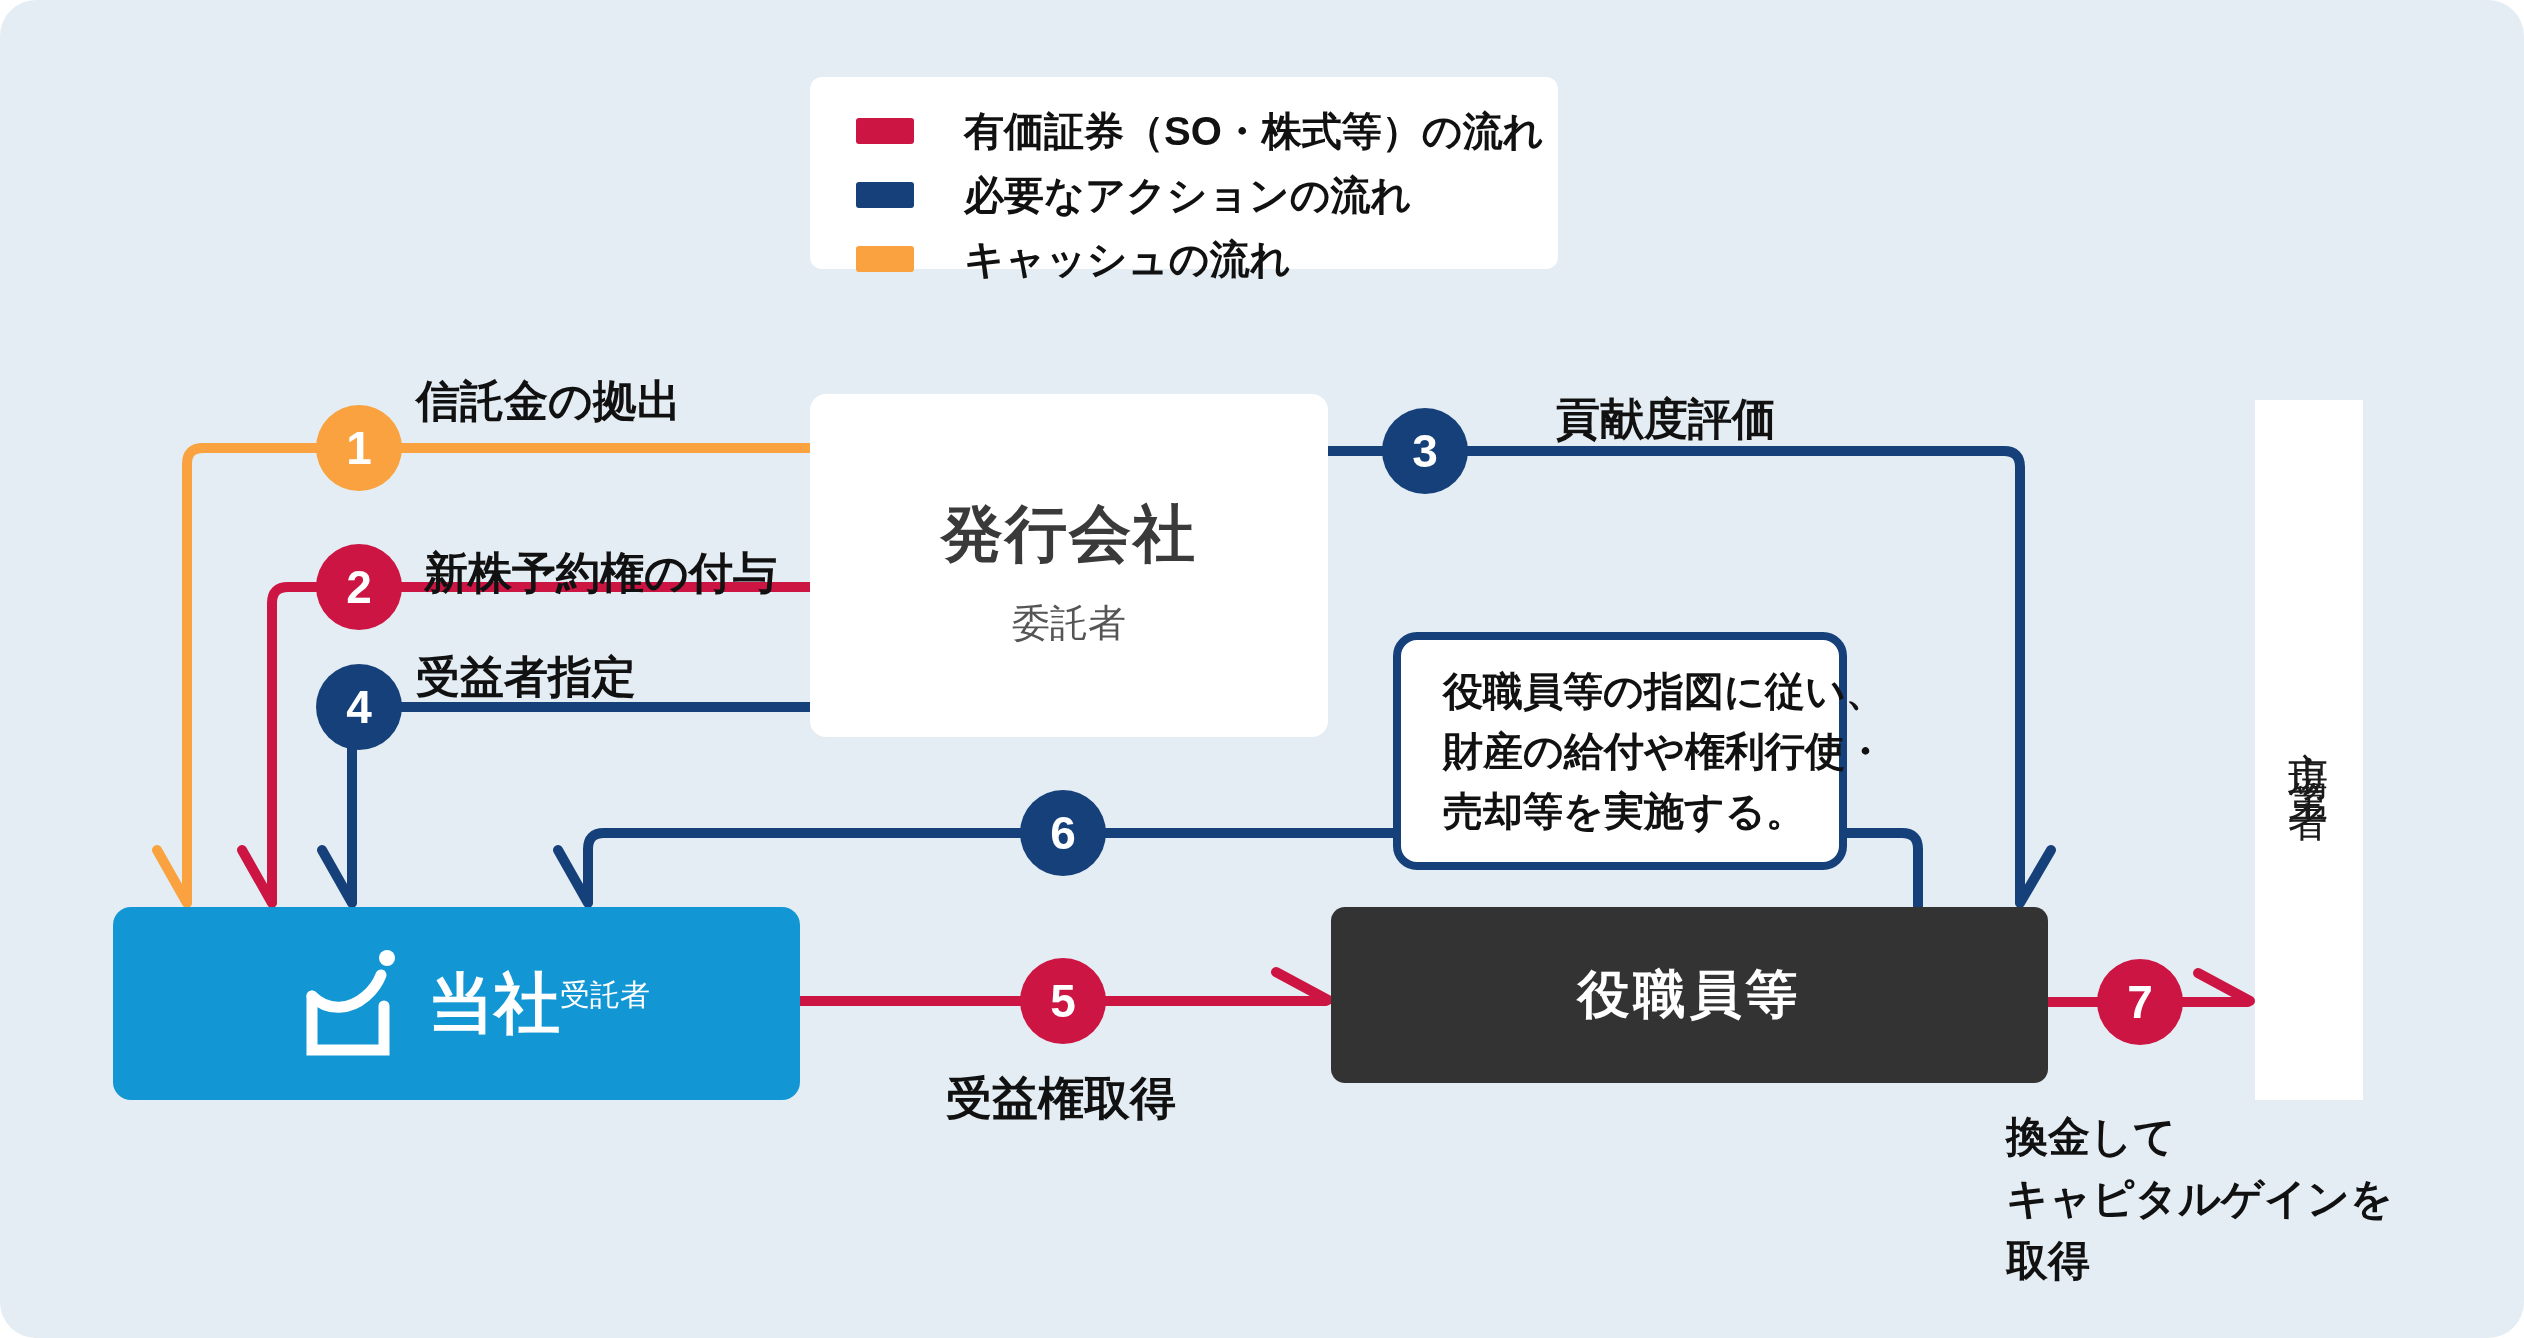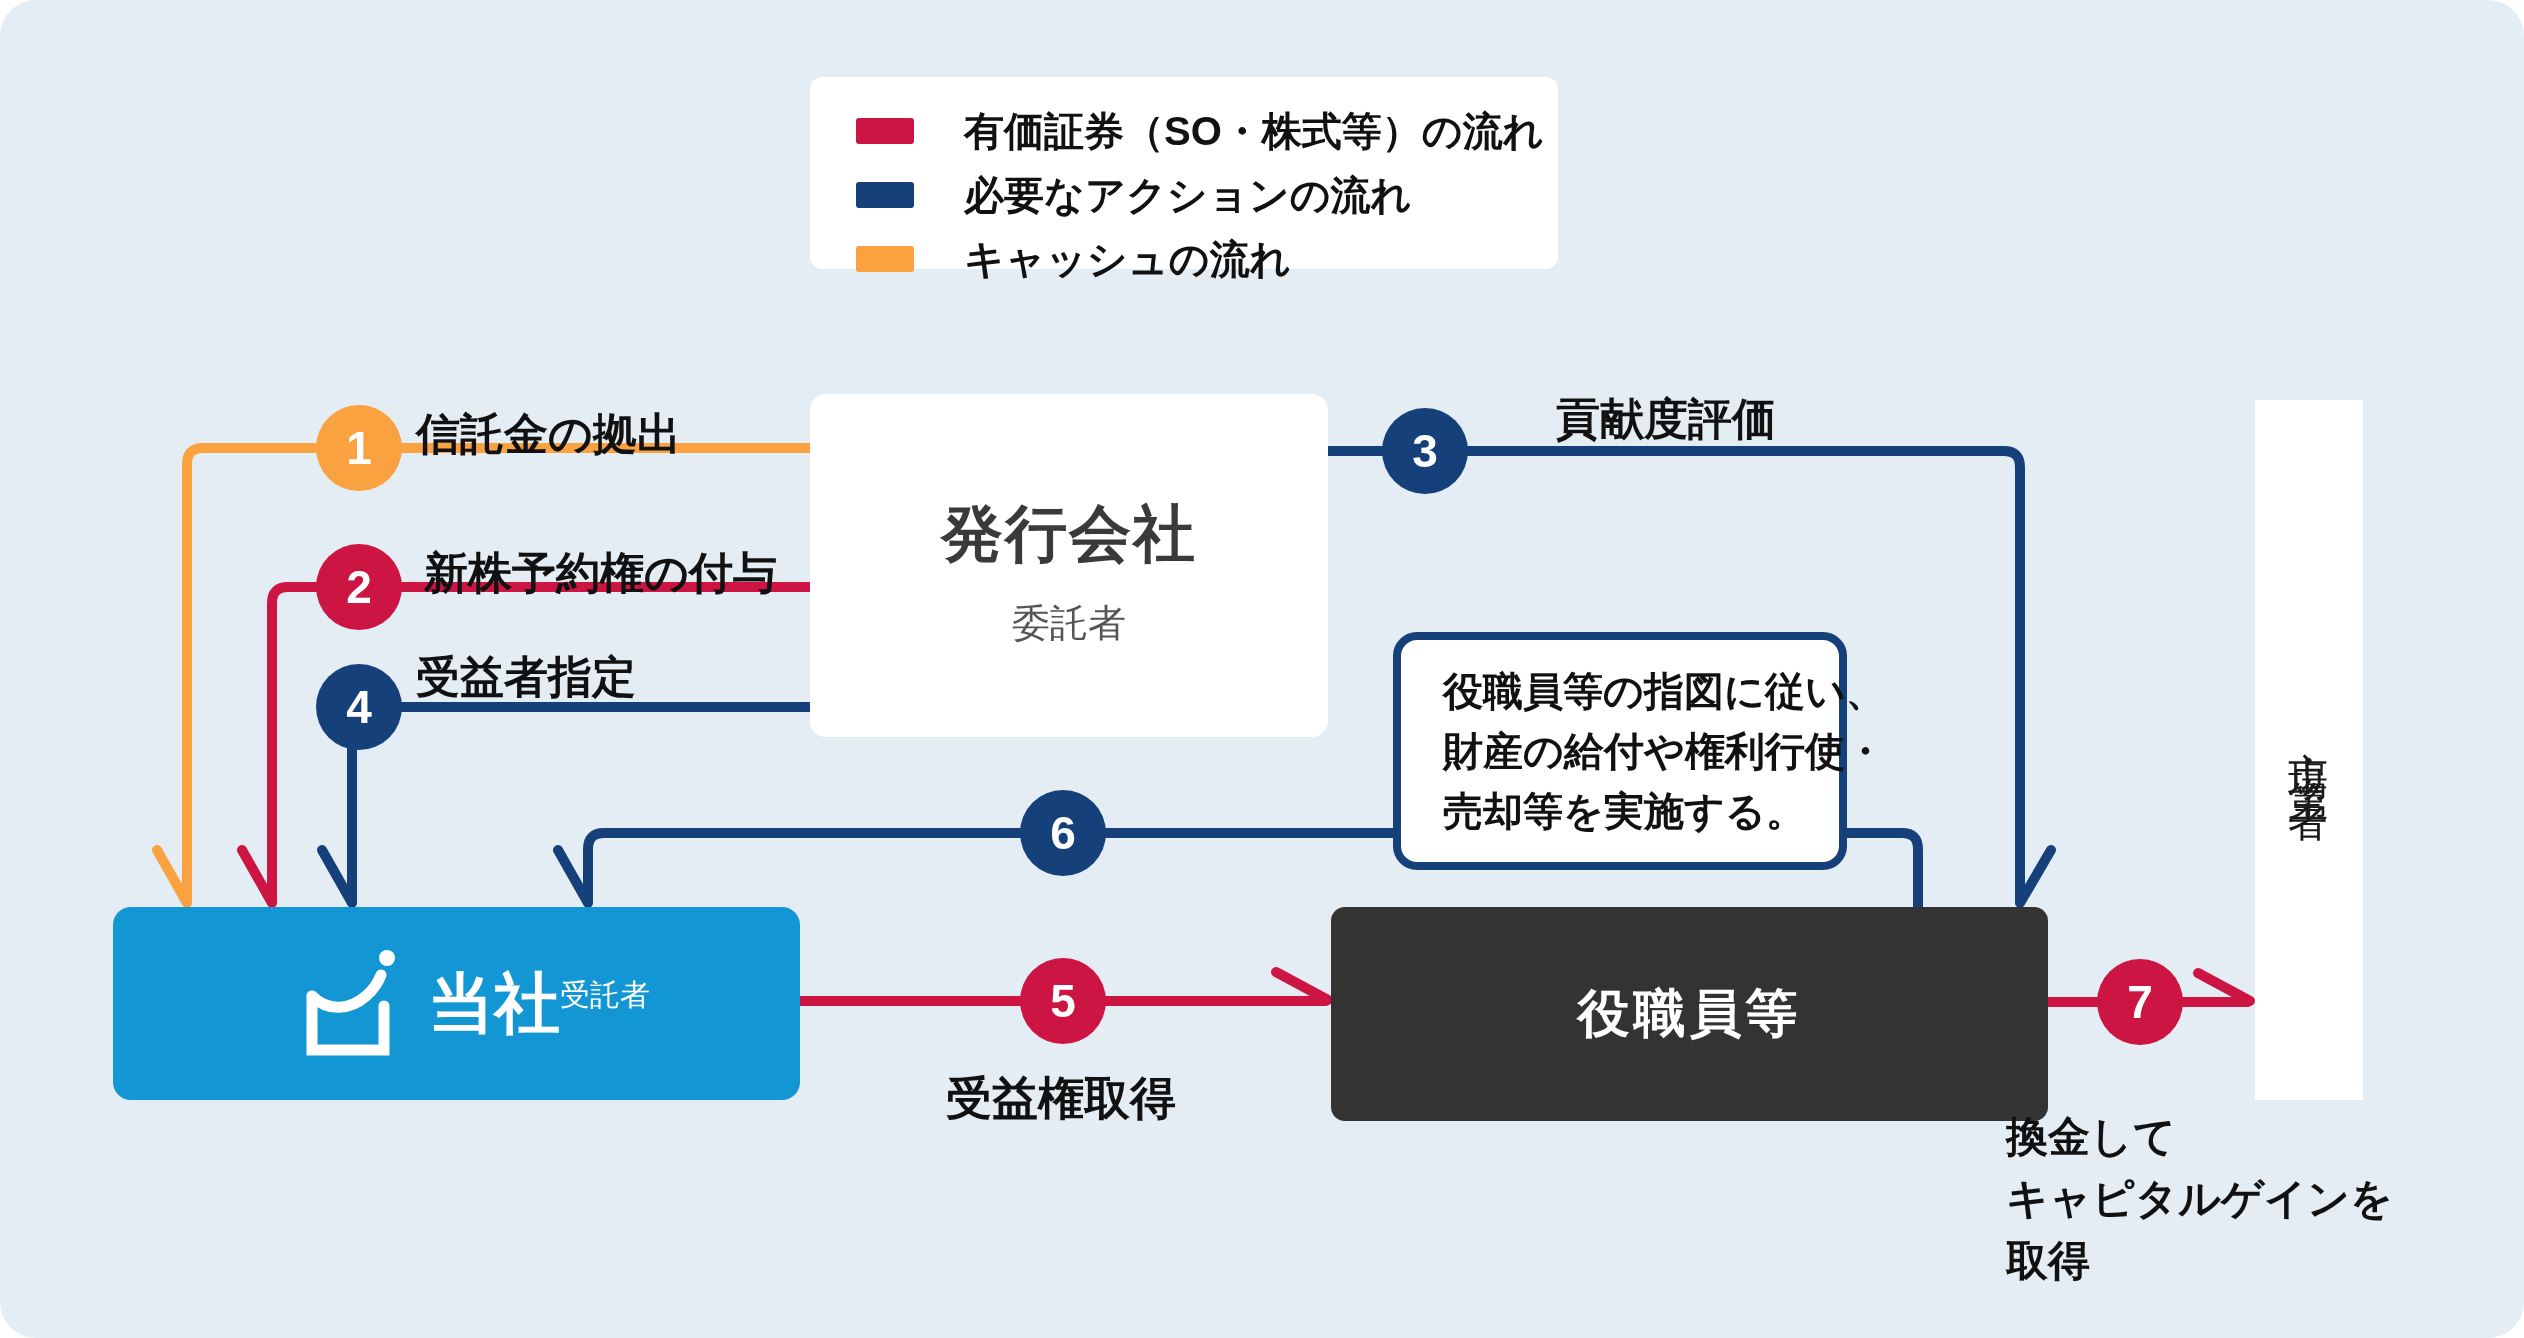--- a/index.html
+++ b/index.html
@@ -42,38 +42,38 @@
   .market-text{writing-mode:vertical-rl;text-orientation:upright;
     font-size:40px;color:#1a1a1a;letter-spacing:10px;white-space:nowrap;}
 
   .company-box{left:113px;top:907px;width:687px;height:193px;background:#1297D4;
     border-radius:18px;z-index:2;display:flex;align-items:center;}
   .company-logo{margin-left:185px;flex:0 0 auto;}
   .company-text{margin-left:30px;display:flex;}
   .company-title{font-size:66px;font-weight:800;color:#fff;line-height:1.05;}
   .company-sub{font-size:30px;color:#fff;margin-top:6px;}
 
-  .officers-box{left:1331px;top:907px;width:717px;height:214px;background:#333333;
+  .officers-box{left:1331px;top:907px;width:717px;height:176px;background:#333333;
     border-radius:14px;z-index:2;display:flex;align-items:center;justify-content:center;}
   .officers-title{font-size:52px;font-weight:800;color:#fff;letter-spacing:4px;}
 
   
   .badge{position:absolute;width:86px;height:86px;border-radius:50%;z-index:4;
     display:flex;align-items:center;justify-content:center;
     color:#fff;font-size:46px;font-weight:800;}
   .bg-red{background:#CD1543;} .bg-navy{background:#16407A;} .bg-orange{background:#F9A23F;}
   .badge-1{left:316px;top:405px;} .badge-2{left:316px;top:544px;}
   .badge-4{left:316px;top:664px;} .badge-3{left:1382px;top:408px;}
   .badge-6{left:1020px;top:790px;} .badge-5{left:1020px;top:958px;}
   .badge-7{left:2097px;top:959px;}
 
   
   .flow-label{position:absolute;font-size:44px;font-weight:800;color:#111;
     z-index:4;white-space:nowrap;}
-  .lbl-1{left:416px;top:405px;} .lbl-2{left:416px;top:544px;margin-left:8px;}
+  .lbl-1{left:416px;top:372px;} .lbl-2{left:416px;top:544px;margin-left:8px;}
   .lbl-4{left:416px;top:648px;} .lbl-3{left:1556px;top:390px;}
   .lbl-5{left:946px;top:1068px;font-size:46px;}
   .capital-gain{position:absolute;left:2006px;top:1106px;z-index:4;
     font-size:42px;font-weight:800;color:#111;line-height:62px;white-space:nowrap;}
 </style>
 </head>
 <body>
 
 <div class="stage">
   <div class="canvas"></div>

